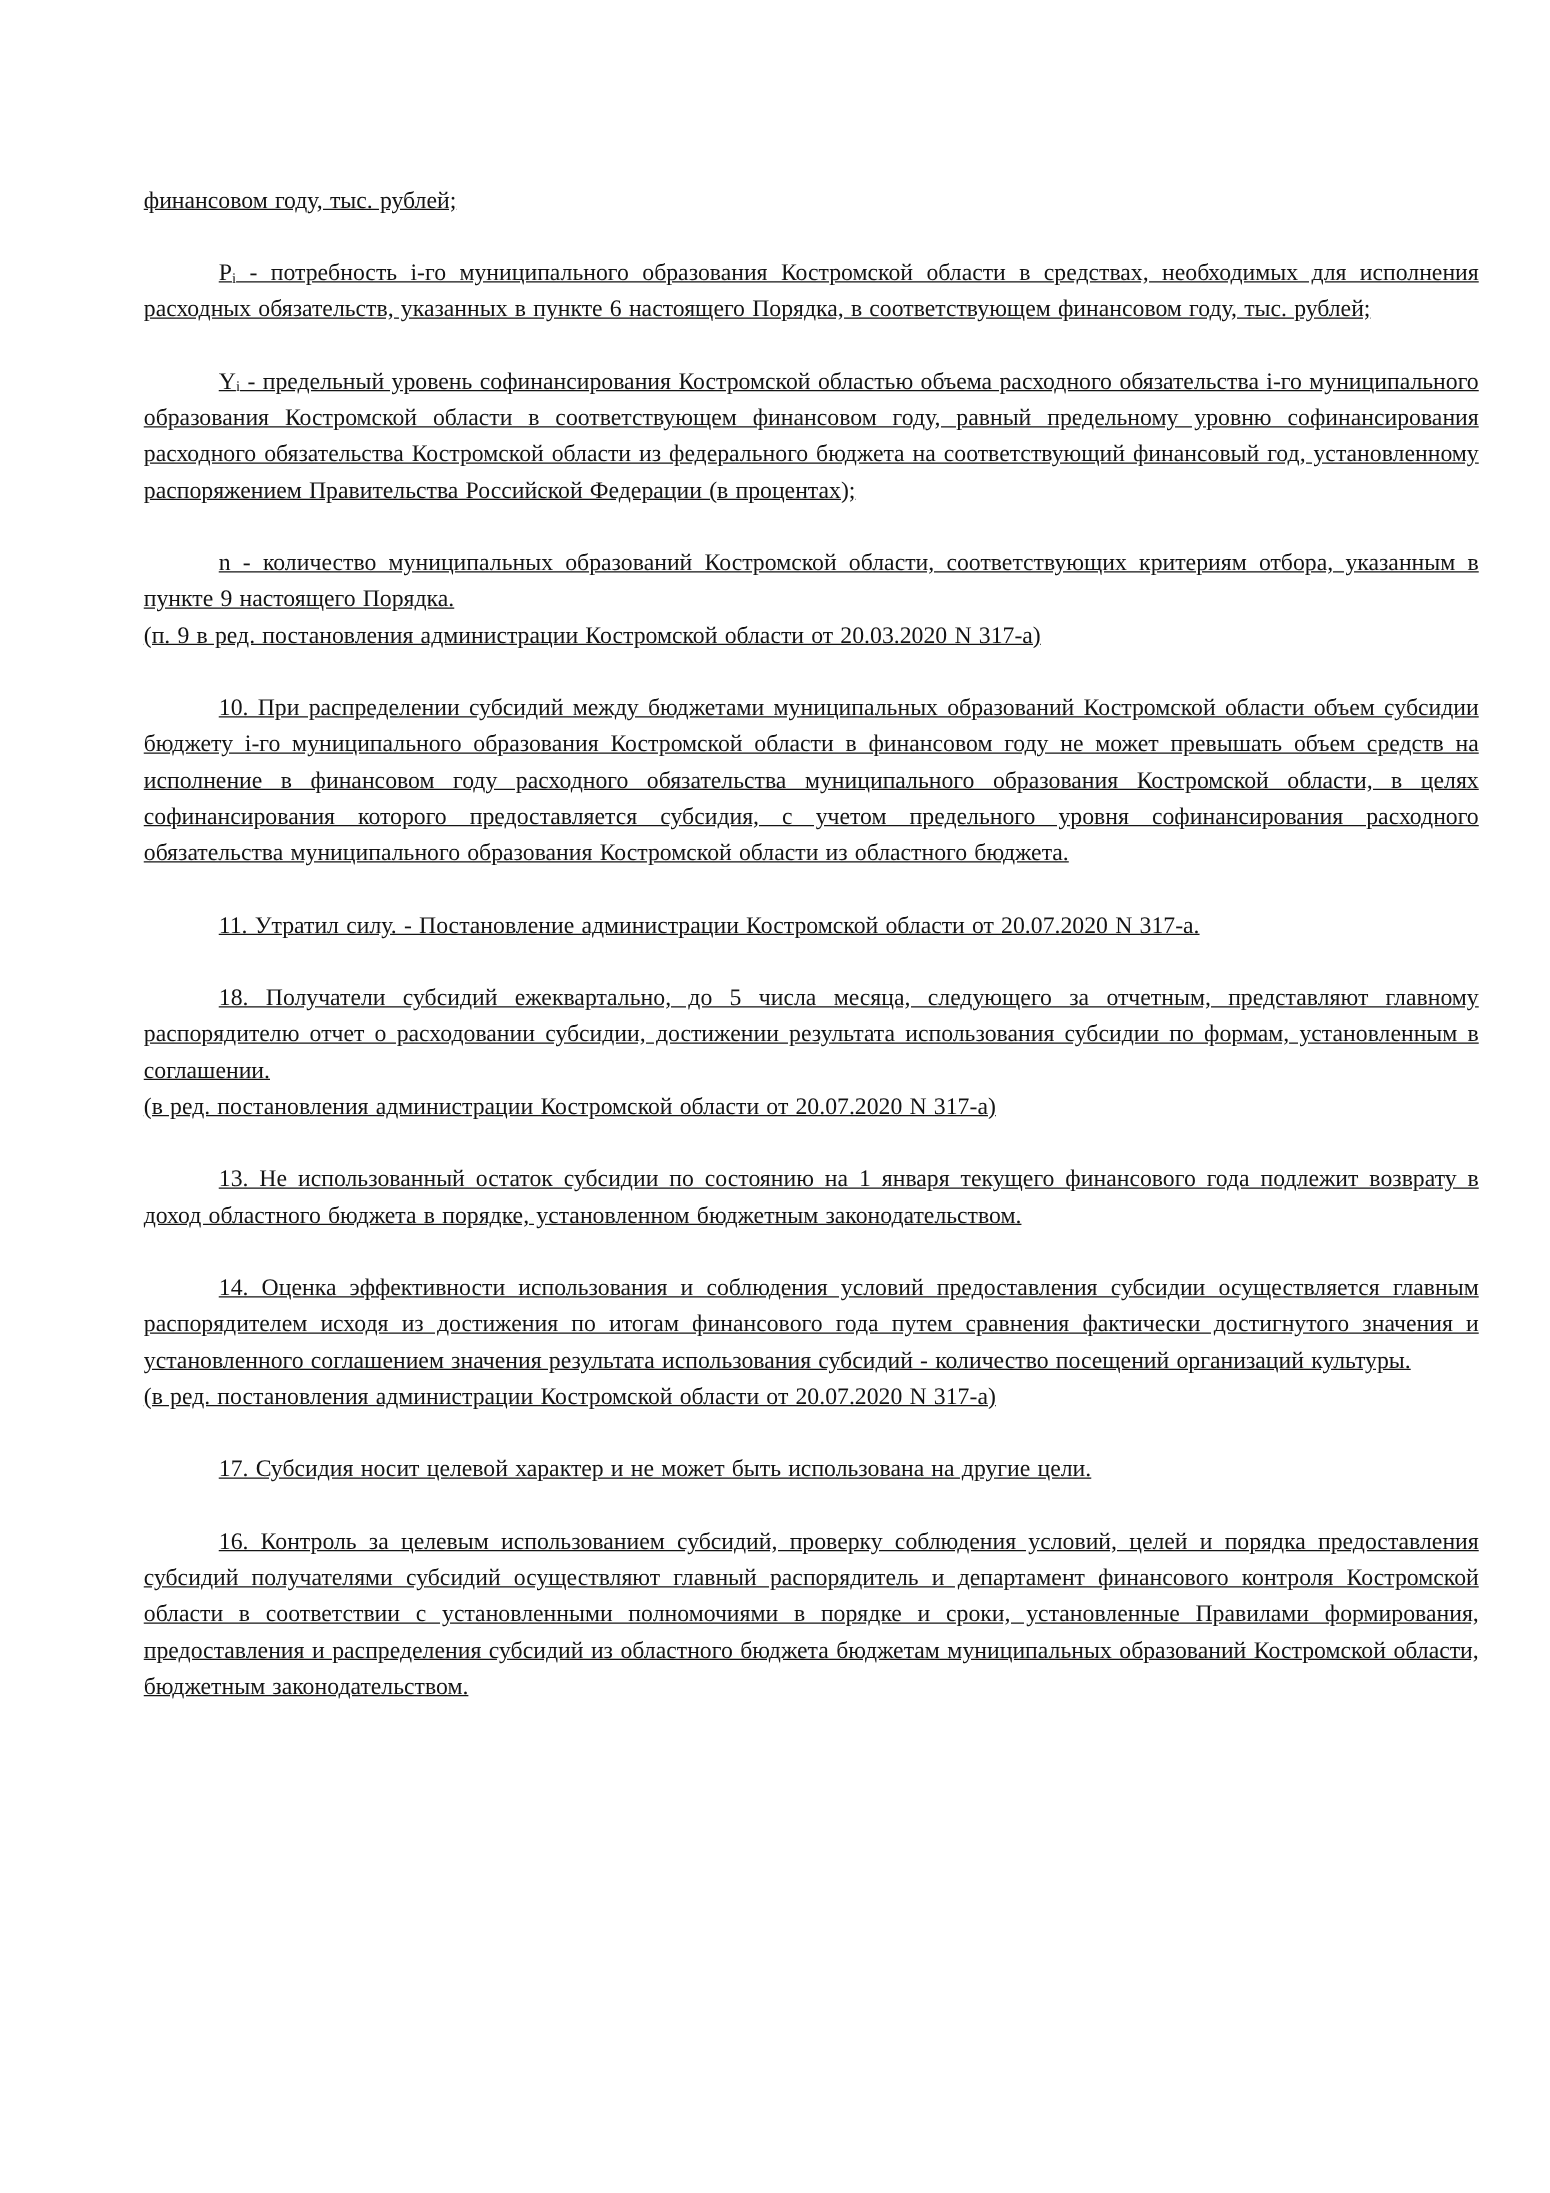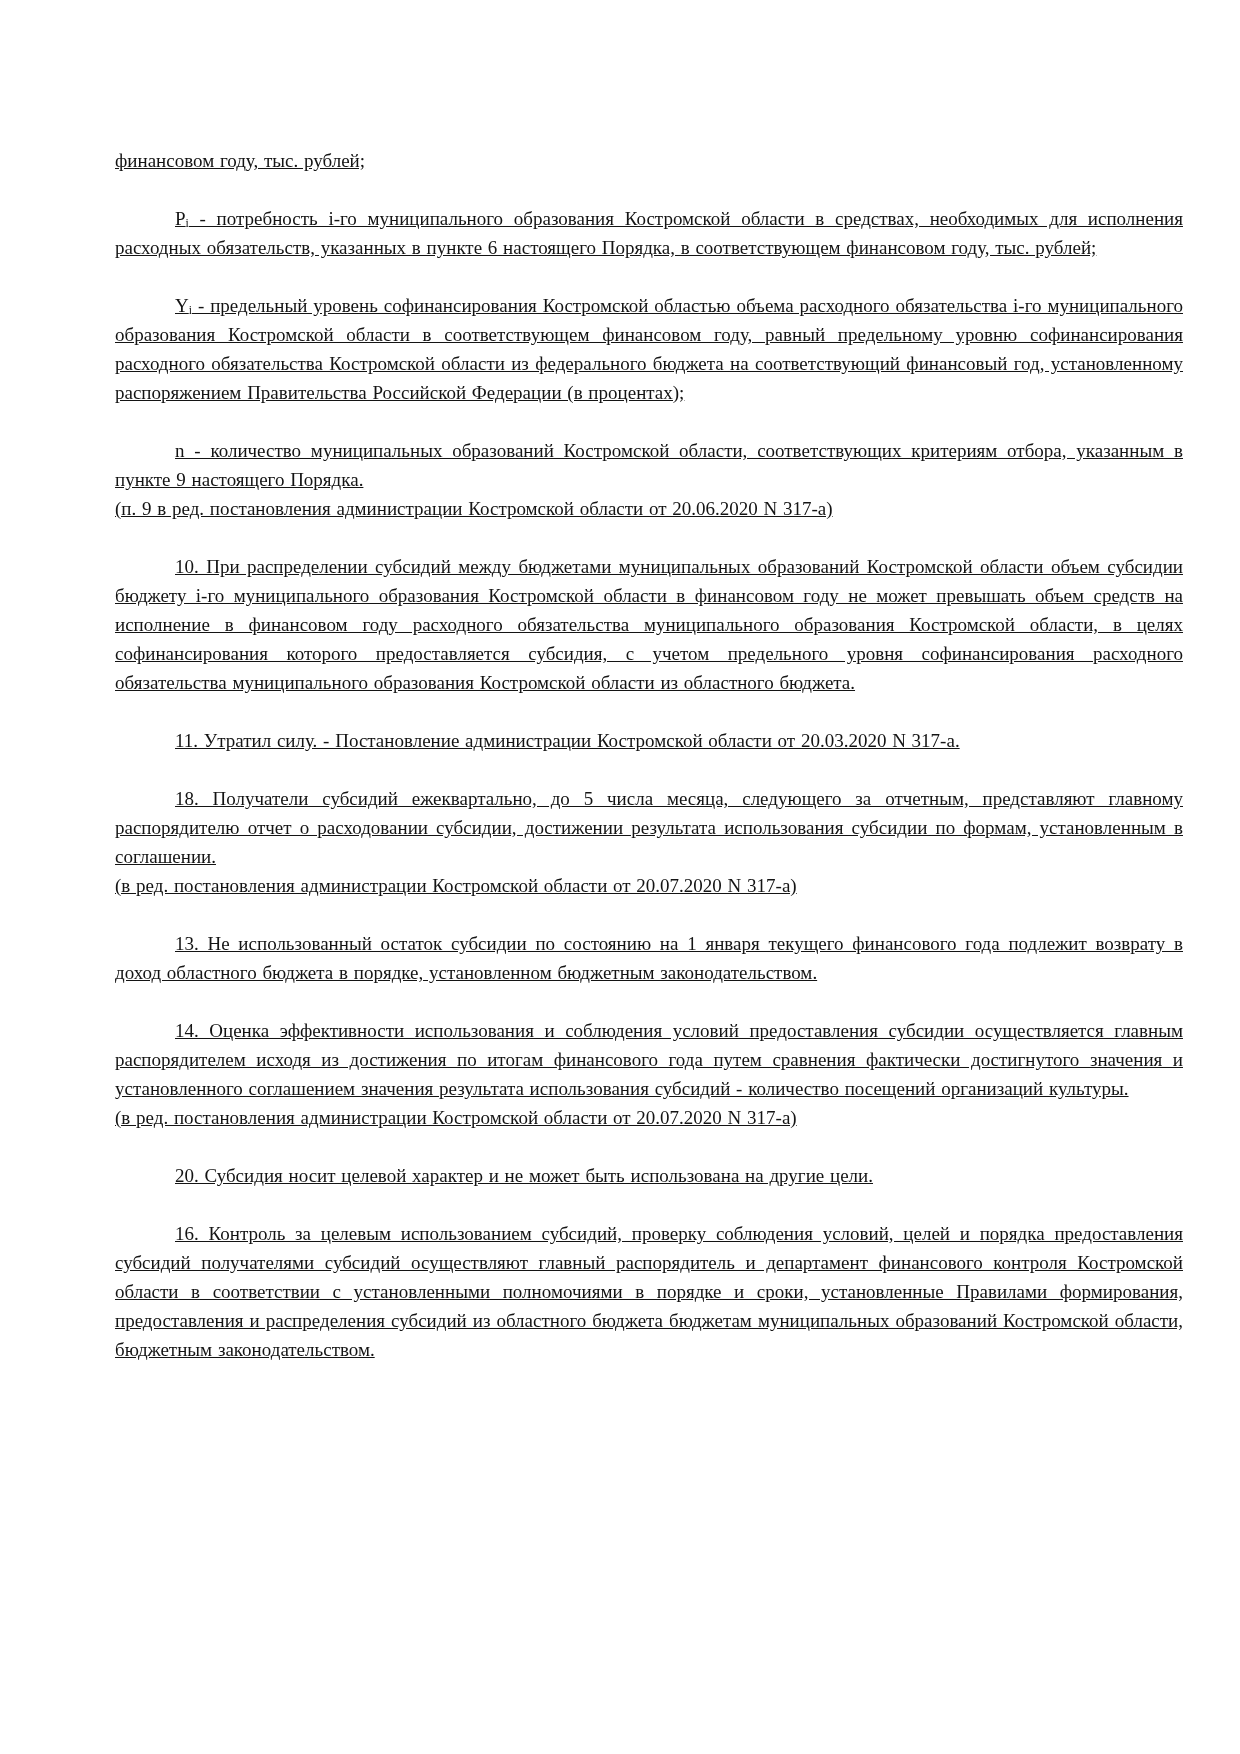--- a/index.html
+++ b/index.html
@@ -48,35 +48,35 @@
   <div class="textblock">
 
     <p class="para">финансовом году, тыс. рублей;</p>
 
     <p class="para indent spaced"><span>P</span><sub>i</sub><span> - потребность i-го муниципального образования Костромской области в средствах, необходимых для исполнения расходных обязательств, указанных в пункте 6 настоящего Порядка, в соответствующем финансовом году, тыс. рублей;</span></p>
 
     <p class="para indent spaced"><span>Y</span><sub>i</sub><span> - предельный уровень софинансирования Костромской областью объема расходного обязательства i-го муниципального образования Костромской области в соответствующем финансовом году, равный предельному уровню софинансирования расходного обязательства Костромской области из федерального бюджета на соответствующий финансовый год, установленному распоряжением Правительства Российской Федерации (в процентах);</span></p>
 
     <p class="para indent spaced">n - количество муниципальных образований Костромской области, соответствующих критериям отбора, указанным в пункте 9 настоящего Порядка.</p>
 
-    <p class="para note">(п. 9 в ред. постановления администрации Костромской области от 20.06.2020 N 317-а)</p>
+    <p class="para note">(п. 9 в ред. постановления администрации Костромской области от 20.03.2020 N 317-а)</p>
 
     <p class="para indent spaced">10. При распределении субсидий между бюджетами муниципальных образований Костромской области объем субсидии бюджету i-го муниципального образования Костромской области в финансовом году не может превышать объем средств на исполнение в финансовом году расходного обязательства муниципального образования Костромской области, в целях софинансирования которого предоставляется субсидия, с учетом предельного уровня софинансирования расходного обязательства муниципального образования Костромской области из областного бюджета.</p>
 
 
-    <p class="para indent spaced">11. Утратил силу. - Постановление администрации Костромской области от 20.03.2020 N 317-а.</p>
+    <p class="para indent spaced">11. Утратил силу. - Постановление администрации Костромской области от 20.07.2020 N 317-а.</p>
 
     <p class="para indent spaced">18. Получатели субсидий ежеквартально, до 5 числа месяца, следующего за отчетным, представляют главному распорядителю отчет о расходовании субсидии, достижении результата использования субсидии по формам, установленным в соглашении.</p>
 
     <p class="para note">(в ред. постановления администрации Костромской области от 20.07.2020 N 317-а)</p>
 
     <p class="para indent spaced">13. Не использованный остаток субсидии по состоянию на 1 января текущего финансового года подлежит возврату в доход областного бюджета в порядке, установленном бюджетным законодательством.</p>
 
     <p class="para indent spaced">14. Оценка эффективности использования и соблюдения условий предоставления субсидии осуществляется главным распорядителем исходя из достижения по итогам финансового года путем сравнения фактически достигнутого значения и установленного соглашением значения результата использования субсидий - количество посещений организаций культуры.</p>
 
     <p class="para note">(в ред. постановления администрации Костромской области от 20.07.2020 N 317-а)</p>
 
-    <p class="para indent spaced">20. Субсидия носит целевой характер и не может быть использована на другие цели.</p>
+    <p class="para indent spaced">17. Субсидия носит целевой характер и не может быть использована на другие цели.</p>
 
     <p class="para indent spaced">16. Контроль за целевым использованием субсидий, проверку соблюдения условий, целей и порядка предоставления субсидий получателями субсидий осуществляют главный распорядитель и департамент финансового контроля Костромской области в соответствии с установленными полномочиями в порядке и сроки, установленные Правилами формирования, предоставления и распределения субсидий из областного бюджета бюджетам муниципальных образований Костромской области, бюджетным законодательством.</p>
 
   </div>
 </div>
 
 </body></html>

